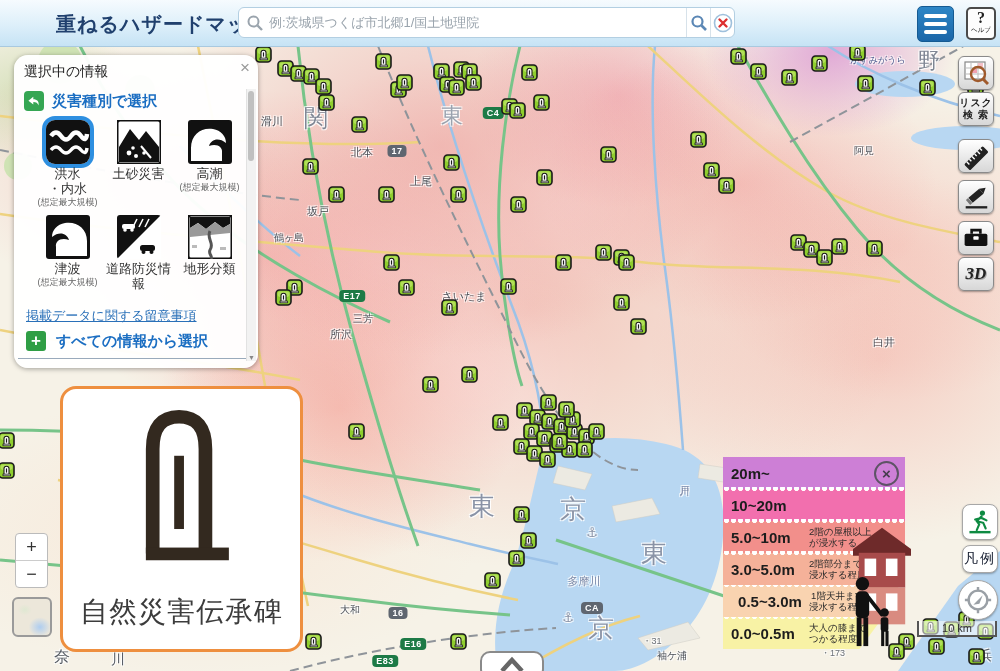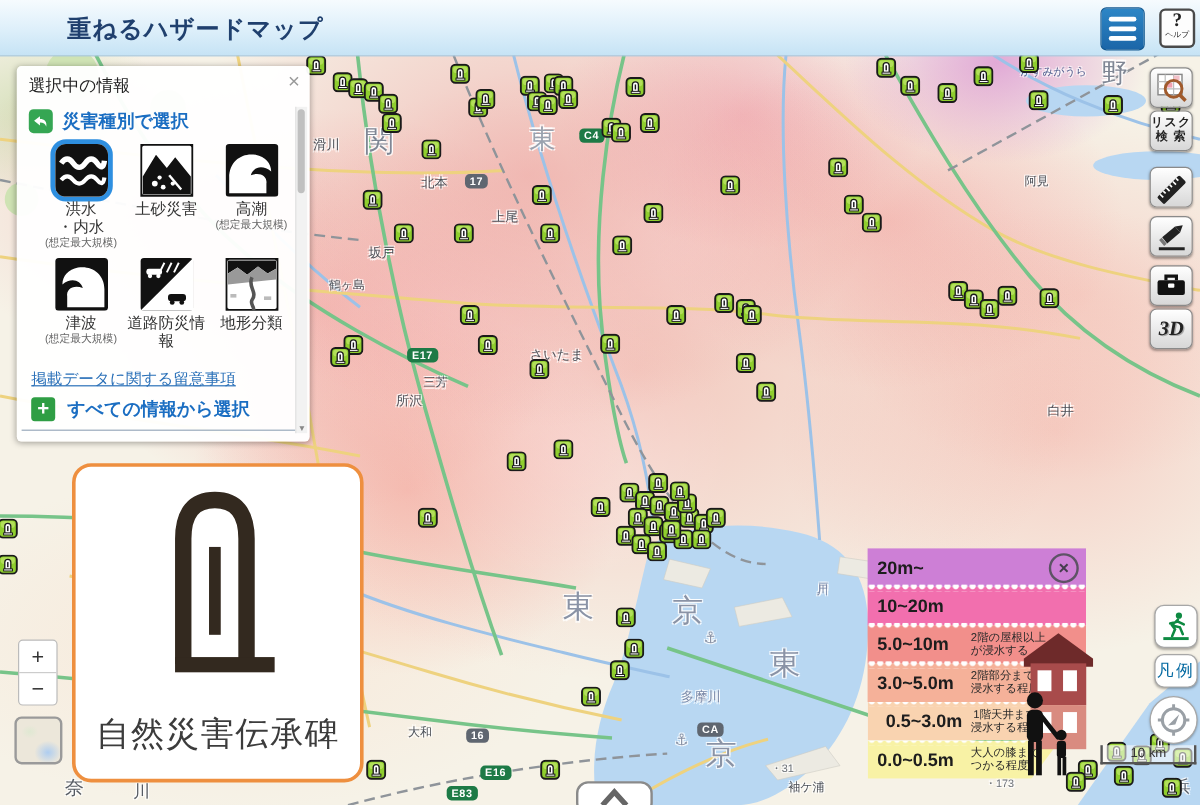--- a/index.html
+++ b/index.html
@@ -46,21 +46,21 @@
   .menu-btn{position:absolute;left:917px;top:6px;width:35px;height:34px;background:linear-gradient(#2d86c6,#1b66a8);
     border:1px solid #155a92;border-radius:5px;display:flex;flex-direction:column;justify-content:center;align-items:center;gap:4px;cursor:pointer;}
   .menu-btn span{display:block;width:23px;height:4px;background:#fff;border-radius:2px;}
   .help-btn{position:absolute;left:966px;top:7px;width:30px;height:33px;background:#fdfdfd;border:2px solid #4a4a4a;
     border-radius:5px;text-align:center;cursor:pointer;box-sizing:border-box;}
   .help-btn .q{font-family:"Liberation Serif","DejaVu Serif",serif;font-size:16px;font-weight:bold;color:#222;line-height:17px;}
   .help-btn .h{font-size:6.5px;color:#222;line-height:7px;}
 
   
   .panel{position:absolute;left:14px;top:55px;width:244px;height:313px;background:rgba(255,255,255,.96);
-    border-radius:4px;box-shadow:0 1px 5px rgba(0,0,0,.35);z-index:40;box-sizing:border-box;}
+    border-radius:14px;box-shadow:0 1px 5px rgba(0,0,0,.35);z-index:40;box-sizing:border-box;}
   .panel-title{position:absolute;left:10px;top:8px;font-size:14px;color:#222;}
   .panel-close{position:absolute;right:8px;top:4px;font-size:17px;color:#999;cursor:pointer;line-height:18px;}
   .cat-row{position:absolute;left:10px;top:36px;display:flex;align-items:center;gap:8px;cursor:pointer;}
   .cat-icon{width:20px;height:20px;background:#35a653;border-radius:4px;display:flex;align-items:center;justify-content:center;}
   .cat-label{font-size:15px;font-weight:bold;color:#1b6ec2;}
   .disaster-grid{position:absolute;left:18px;top:62px;width:214px;display:flex;flex-wrap:wrap;}
   .d-item{width:71px;text-align:center;margin-bottom:4px;cursor:pointer;}
   .d-icon{width:44px;height:44px;margin:3px auto 2px;display:block;}
   .d-item.selected .d-icon{box-shadow:0 0 0 4px #2e8fe0;border-radius:9px;}
   .d-label{font-size:13px;color:#333;white-space:pre-line;line-height:15px;}
@@ -84,21 +84,21 @@
   .tool-btn{position:absolute;left:958px;width:36px;height:34px;background:linear-gradient(#ffffff,#d7d7d7);
     border:1px solid #8a8a8a;border-radius:6px;box-shadow:0 1px 2px rgba(0,0,0,.35);display:flex;align-items:center;justify-content:center;
     z-index:36;cursor:pointer;box-sizing:border-box;}
   .risk-label{flex-direction:column;font-size:10px;font-weight:bold;color:#222;line-height:12px;letter-spacing:1px;}
   .threed{font-family:"Liberation Serif","DejaVu Serif",serif;font-style:italic;font-weight:bold;font-size:17px;color:#222;
     text-shadow:1px 1px 0 #aaa;}
 
   
   .round-btn{position:absolute;background:#fff;border:1px solid #a7a7a7;border-radius:8px;box-shadow:0 1px 2px rgba(0,0,0,.3);
     display:flex;align-items:center;justify-content:center;z-index:36;cursor:pointer;box-sizing:border-box;}
-  .legend-btn{font-size:14px;color:#0369a1;letter-spacing:2px;}
+  .legend-btn{font-size:14px;color:#0f172a;letter-spacing:2px;}
   .compass-btn{border-radius:50%;}
   .scalebar{position:absolute;left:917px;top:621px;width:80px;height:16px;z-index:20;
     border-left:2px solid #555;border-right:2px solid #555;border-bottom:2px solid #555;
     background:rgba(255,255,255,.55);font-size:11px;color:#333;text-align:center;line-height:14px;box-sizing:border-box;}
 
   
   .zoombox{position:absolute;left:15px;top:533px;width:33px;height:55px;background:#fff;border:1px solid #bbb;
     border-radius:4px;z-index:36;box-sizing:border-box;}
   .zoombox .zi,.zoombox .zo{height:26px;display:flex;align-items:center;justify-content:center;font-size:18px;color:#333;cursor:pointer;}
   .zoombox .zi{border-bottom:1px solid #ccc;}
@@ -884,20 +884,41 @@
           <rect x="1" y="1" width="15" height="15" rx="3.5" fill="#8fce2e" stroke="#1a1a1a" stroke-width="1.6"></rect>
           <rect x="2.6" y="2.4" width="11.8" height="5.5" rx="2.6" fill="#b8e262" opacity="0.85"></rect>
           <path d="M6,12.6 L6,6.6 Q6,4.2 8.5,4.2 Q11,4.2 11,6.6 L11,12.6 Z" fill="#fff" stroke="#1a1a1a" stroke-width="1.1"></path>
           <rect x="7.9" y="6.4" width="1.2" height="4.2" fill="#1a1a1a"></rect>
           <rect x="5" y="12.1" width="7.4" height="1.7" fill="#fff" stroke="#1a1a1a" stroke-width="0.8"></rect>
         </svg></div>
     </div>
 
   <div class="header">
     <div class="app-title">重ねるハザードマップ</div>
+    <div class="searchwrap">
+      <span class="search-glyph">
+        <svg width="18" height="18" viewBox="0 0 18 18">
+            <circle cx="7.5" cy="7.5" r="5" fill="none" stroke="#9aa4ad" stroke-width="2"></circle>
+            <line x1="11.5" y1="11.5" x2="16" y2="16" stroke="#9aa4ad" stroke-width="2.4"></line>
+          </svg>
+      </span>
+      <input type="text" placeholder="例:茨城県つくば市北郷1/国土地理院" style="">
+      <span class="sw-btn">
+        <svg width="18" height="18" viewBox="0 0 18 18">
+            <circle cx="7.5" cy="7.5" r="5" fill="none" stroke="#5b87b5" stroke-width="2.2"></circle>
+            <line x1="11.5" y1="11.5" x2="16" y2="16" stroke="#5b87b5" stroke-width="2.6"></line>
+          </svg>
+      </span>
+      <span class="sw-btn">
+        <svg width="20" height="20" viewBox="0 0 20 20">
+            <circle cx="10" cy="10" r="8.5" fill="#fff" stroke="#9fc0dc" stroke-width="1.6"></circle>
+            <path d="M6.5,6.5 L13.5,13.5 M13.5,6.5 L6.5,13.5" stroke="#dd2f2f" stroke-width="2.4" stroke-linecap="round"></path>
+          </svg>
+      </span>
+    </div>
     <div class="menu-btn">
         <span></span>
         <span></span>
         <span></span>
       </div>
     <div class="help-btn">
       <div class="q">?</div>
       <div class="h">ヘルプ</div>
     </div>
   </div>

